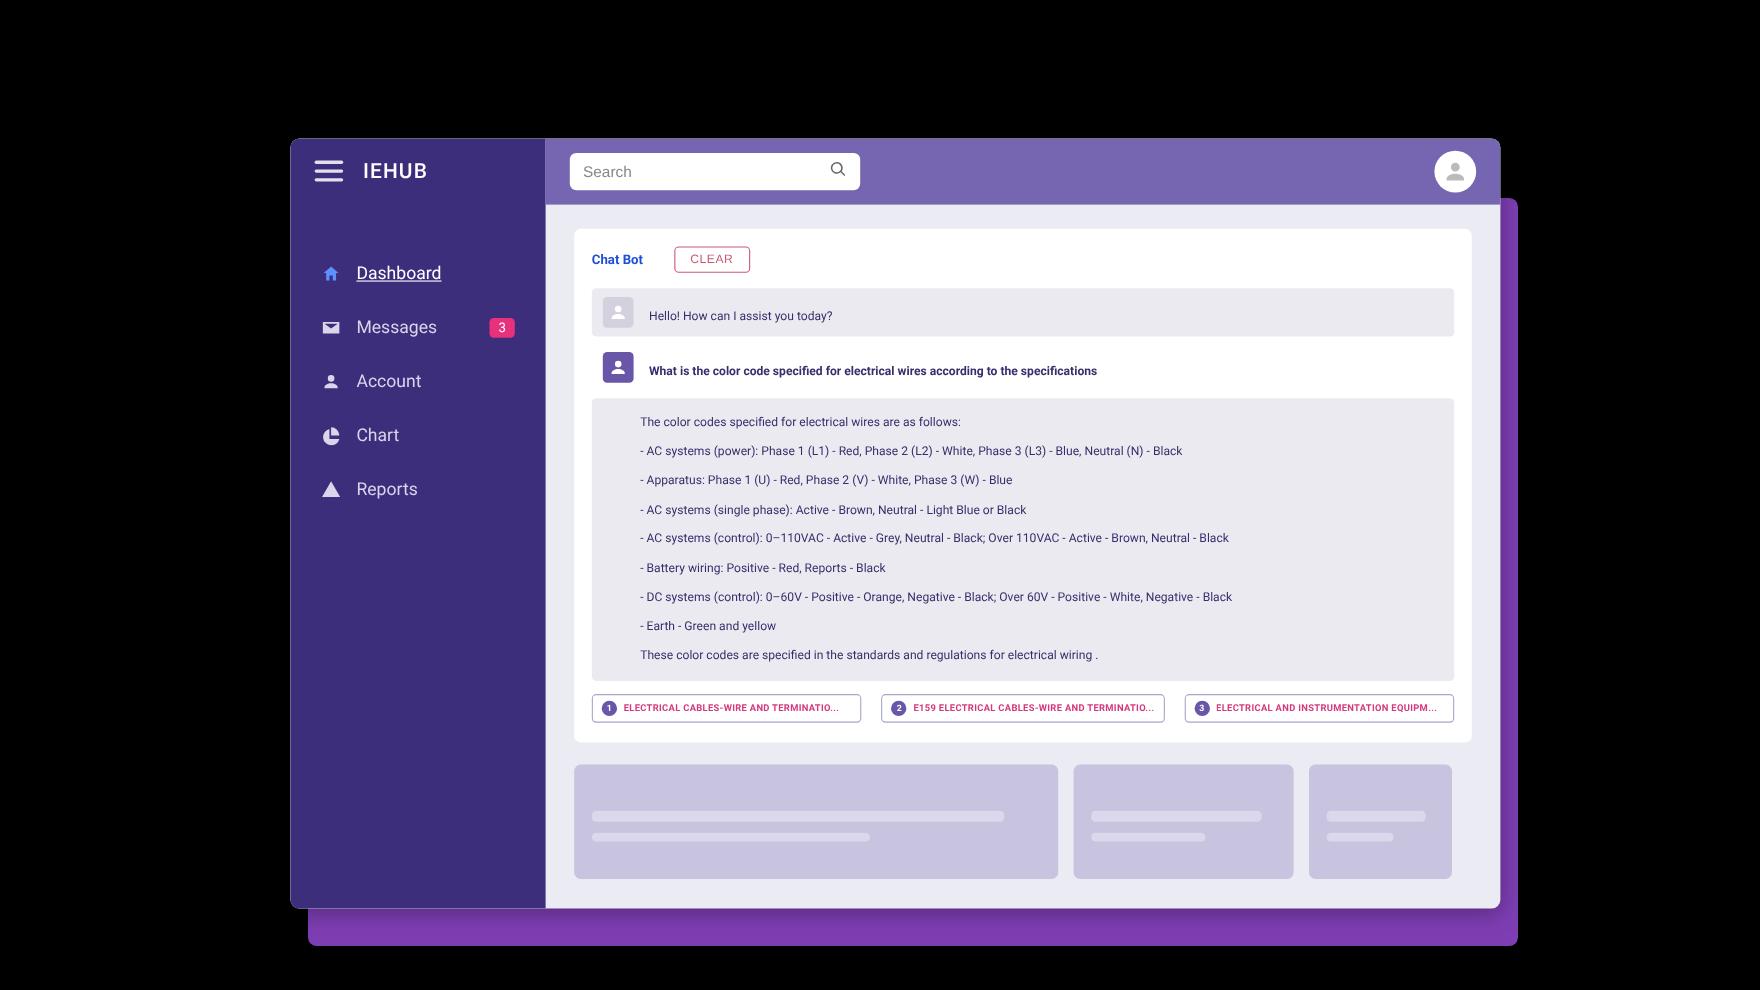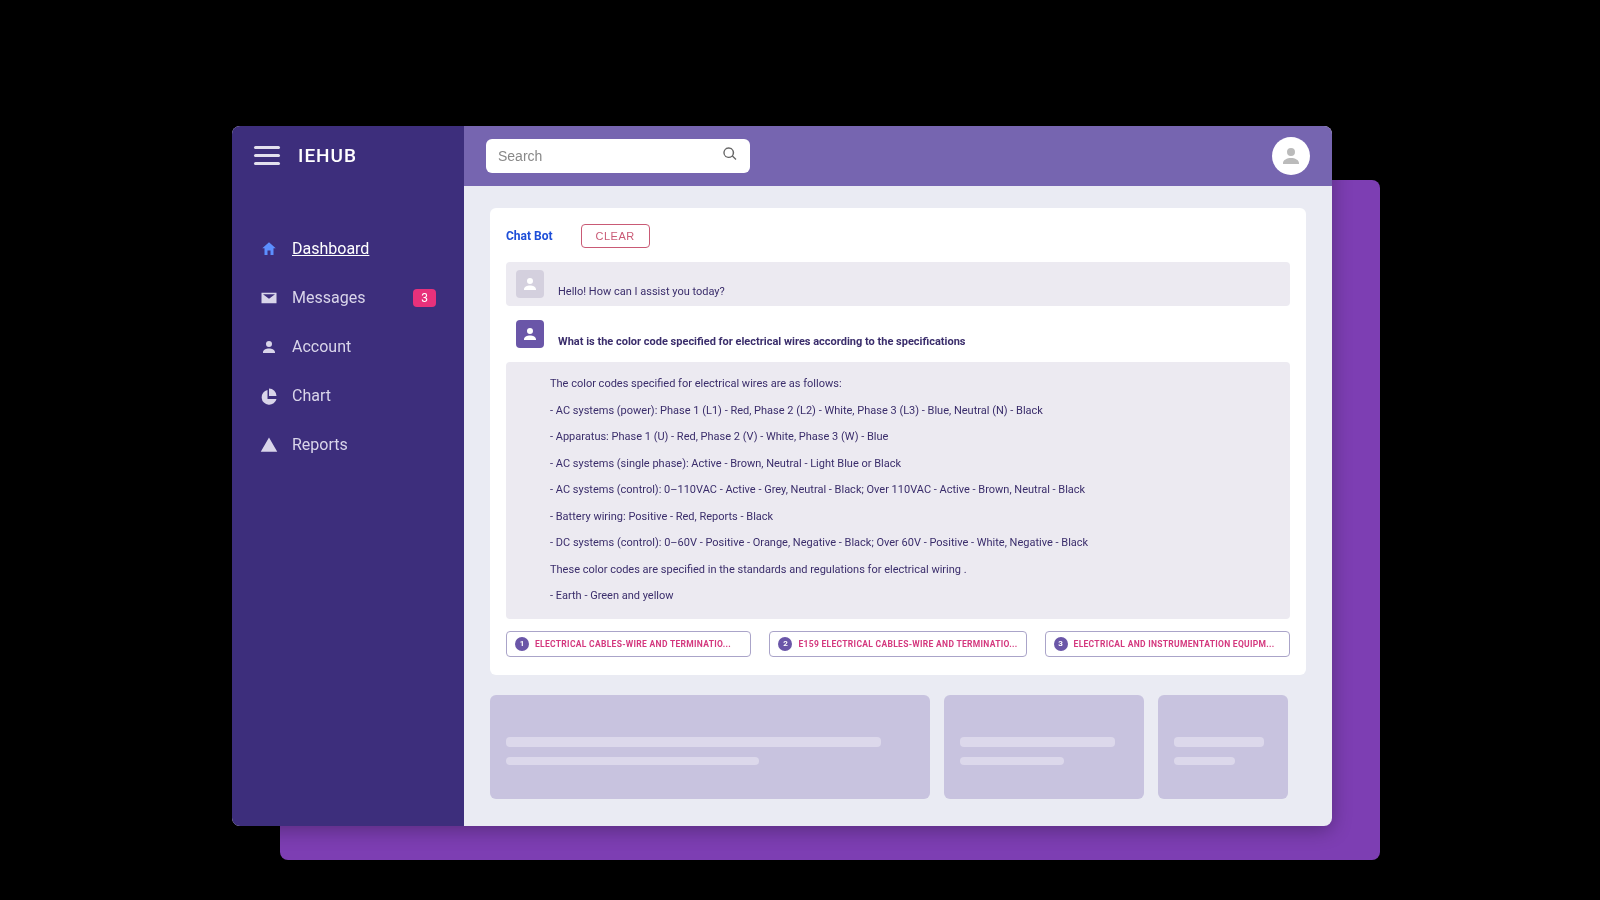--- a/index.html
+++ b/index.html
@@ -15,21 +15,21 @@
     position: absolute;
     left: 280px;
     top: 180px;
     width: 1100px;
     height: 680px;
     background: #7d3eb3;
     border-radius: 8px;
   }
   .app-window {
     position: absolute;
-    left: 232px;
+    left: 264px;
     top: 126px;
     width: 1100px;
     height: 700px;
     background: #eaebf3;
     border-radius: 8px;
     overflow: hidden;
     display: flex;
     box-shadow: 0 4px 20px rgba(0,0,0,0.3);
   }
   .sidebar {
@@ -152,21 +152,21 @@
     color: #c95a75;
     background: transparent;
     font-size: 11px;
     padding: 5px 14px;
     border-radius: 4px;
     letter-spacing: 0.5px;
     cursor: pointer;
   }
   .msg-row {
     display: flex;
-    align-items: flex-end;
+    align-items: center;
     gap: 14px;
     padding: 8px 10px;
     border-radius: 4px;
   }
   .msg-row.bot-greet { background: #eceaf1; margin-bottom: 6px; }
   .msg-row.user { margin-bottom: 6px; }
   .msg-avatar {
     width: 28px; height: 28px; border-radius: 4px;
     background: #d4d0de; display:flex;align-items:center;justify-content:center;
   }
@@ -335,22 +335,22 @@
         </div>
 
         <div class="answer">
           <p>The color codes specified for electrical wires are as follows:</p>
           <p>- AC systems (power): Phase 1 (L1) - Red, Phase 2 (L2) - White, Phase 3 (L3) - Blue, Neutral (N) - Black</p>
           <p>- Apparatus: Phase 1 (U) - Red, Phase 2 (V) - White, Phase 3 (W) - Blue</p>
           <p>- AC systems (single phase): Active - Brown, Neutral - Light Blue or Black</p>
           <p>- AC systems (control): 0–110VAC - Active - Grey, Neutral - Black; Over 110VAC - Active - Brown, Neutral - Black</p>
           <p>- Battery wiring: Positive - Red, Reports - Black</p>
           <p>- DC systems (control): 0–60V - Positive - Orange, Negative - Black; Over 60V - Positive - White, Negative - Black</p>
+          <p>- Earth - Green and yellow</p>
           <p>These color codes are specified in the standards and regulations for electrical wiring .</p>
-          <p>- Earth - Green and yellow</p>
         </div>
 
         <div class="chips">
           <div class="chip">
             <span class="chip-num">1</span>
             <span class="chip-label">ELECTRICAL CABLES-WIRE AND TERMINATIO...</span>
           </div>
           <div class="chip">
             <span class="chip-num">2</span>
             <span class="chip-label">E159 ELECTRICAL CABLES-WIRE AND TERMINATIO...</span>

